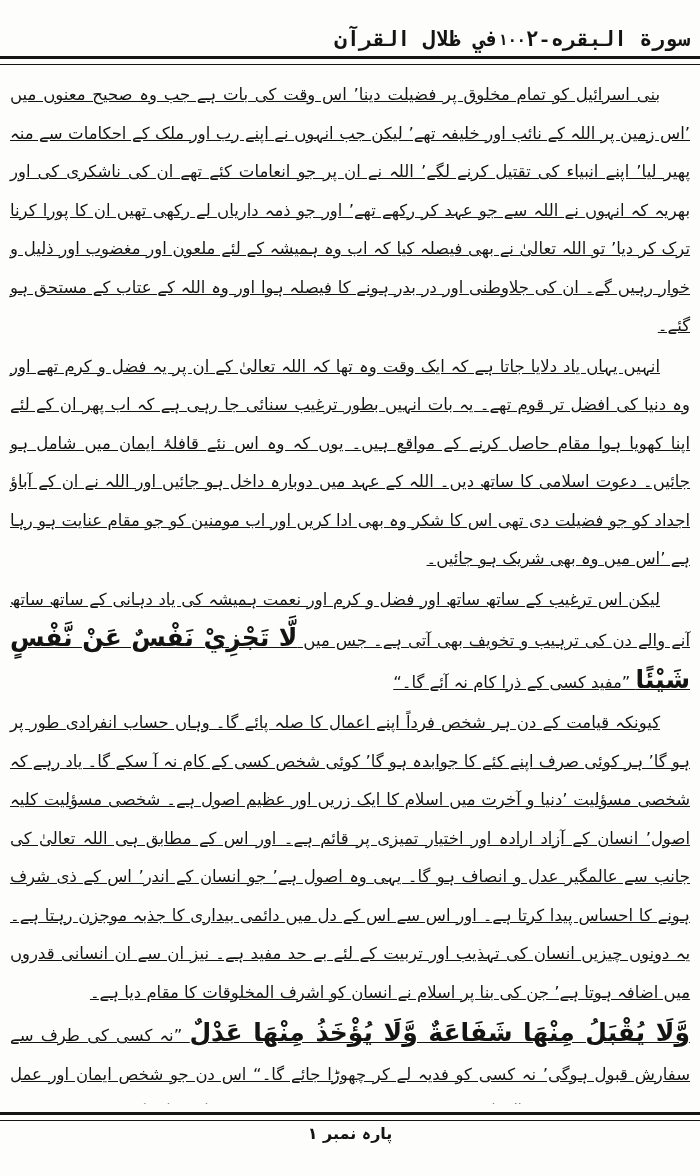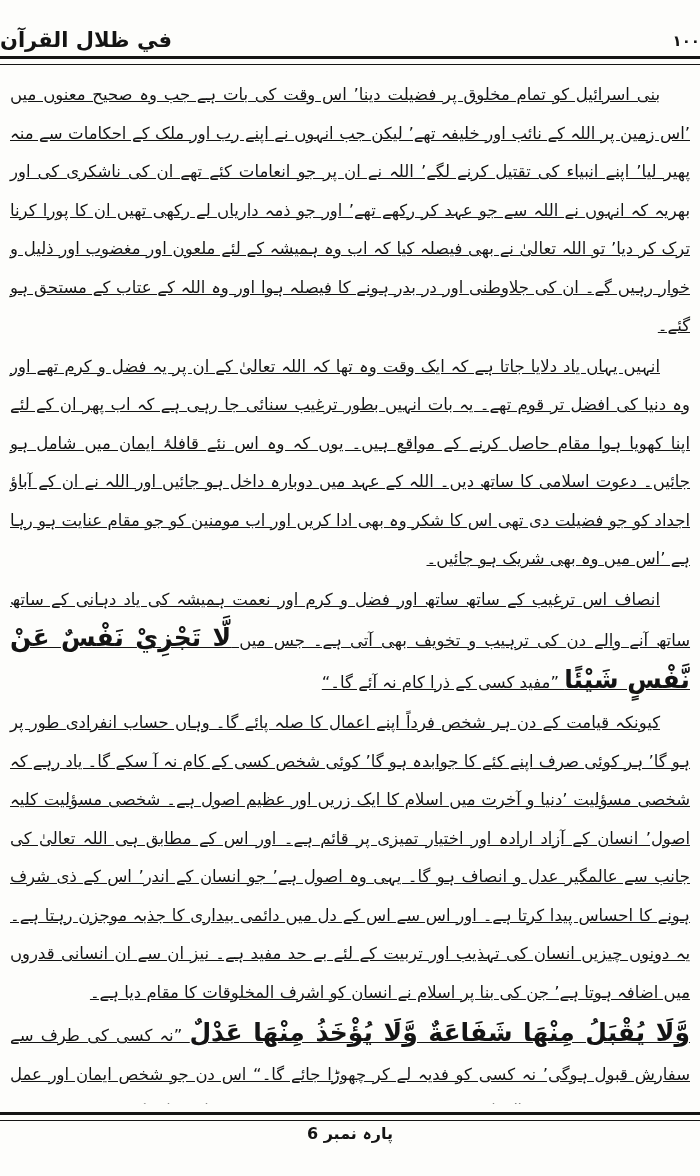--- a/index.html
+++ b/index.html
@@ -10,26 +10,27 @@
     background:#fdfdfb;
     color:#141414;
     font-family:"DejaVu Sans",sans-serif;
     overflow:hidden;
     box-sizing:border-box;
   }
   
   .header{
     position:absolute;top:8px;left:0;right:0;
     height:44px;
-    padding:0 0;
+    padding:0 10px;
     display:flex;
     flex-direction:row-reverse; 
     align-items:flex-end;
-    justify-content:space-between;
+    justify-content:flex-end;
     direction:rtl;
+    font-family:Liberation Mono, monospace;
   }
   .header .title{
     font-weight:bold;
     font-size:21px;
     letter-spacing:0.5px;
   }
   .header .pageno{
     font-size:15px;
     font-weight:bold;
     padding-bottom:2px;
@@ -73,31 +74,32 @@
   }
 </style>
 </head>
 <body>
 
 <div class="page">
 
   <div class="header">
     <span class="title">في ظلال القرآن</span>
     <span class="pageno">١٠٠</span>
+    <span class="title">سورة البقره-٢</span>
   </div>
 
   <div class="double-rule rule-top"></div>
 
   <div class="body-text">
       <p class="para indent"><span class="urdu">بنی اسرائیل کو تمام مخلوق پر فضیلت دینا’ اس وقت کی بات ہے جب وہ صحیح معنوں میں ’اس زمین پر اللہ کے نائب اور خلیفہ تھے’ لیکن جب انہوں نے اپنے رب اور ملک کے احکامات سے منہ پھیر لیا’ اپنے انبیاء کی تقتیل کرنے لگے’ اللہ نے ان پر جو انعامات کئے تھے ان کی ناشکری کی اور بھریہ کہ انہوں نے اللہ سے جو عہد کر رکھے تھے’ اور جو ذمہ داریاں لے رکھی تھیں ان کا پورا کرنا ترک کر دیا’ تو اللہ تعالیٰ نے بھی فیصلہ کیا کہ اب وہ ہمیشہ کے لئے ملعون اور مغضوب اور ذلیل و خوار رہیں گے۔ ان کی جلاوطنی اور در بدر ہونے کا فیصلہ ہوا اور وہ اللہ کے عتاب کے مستحق ہو گئے۔</span></p>
       <p class="para indent"><span class="urdu">انہیں یہاں یاد دلایا جاتا ہے کہ ایک وقت وہ تھا کہ اللہ تعالیٰ کے ان پر یہ فضل و کرم تھے اور وہ دنیا کی افضل تر قوم تھے۔ یہ بات انہیں بطور ترغیب سنائی جا رہی ہے کہ اب پھر ان کے لئے اپنا کھویا ہوا مقام حاصل کرنے کے مواقع ہیں۔ یوں کہ وہ اس نئے قافلۂ ایمان میں شامل ہو جائیں۔ دعوت اسلامی کا ساتھ دیں۔ اللہ کے عہد میں دوبارہ داخل ہو جائیں اور اللہ نے ان کے آباؤ اجداد کو جو فضیلت دی تھی اس کا شکر وہ بھی ادا کریں اور اب مومنین کو جو مقام عنایت ہو رہا ہے ’اس میں وہ بھی شریک ہو جائیں۔</span></p>
-      <p class="para indent"><span class="urdu">انصاف اس ترغیب کے ساتھ ساتھ اور فضل و کرم اور نعمت ہمیشہ کی یاد دہانی کے ساتھ ساتھ آنے والے دن کی ترہیب و تخویف بھی آتی ہے۔ جس میں </span><span class="arabic">لَّا تَجْزِيْ نَفْسٌ عَنْ نَّفْسٍ شَيْئًا</span><span class="urdu"> ”مفید کسی کے ذرا کام نہ آئے گا۔“</span></p>
+      <p class="para indent"><span class="urdu">لیکن اس ترغیب کے ساتھ ساتھ اور فضل و کرم اور نعمت ہمیشہ کی یاد دہانی کے ساتھ ساتھ آنے والے دن کی ترہیب و تخویف بھی آتی ہے۔ جس میں </span><span class="arabic">لَّا تَجْزِيْ نَفْسٌ عَنْ نَّفْسٍ شَيْئًا</span><span class="urdu"> ”مفید کسی کے ذرا کام نہ آئے گا۔“</span></p>
       <p class="para indent"><span class="urdu">کیونکہ قیامت کے دن ہر شخص فرداً اپنے اعمال کا صلہ پائے گا۔ وہاں حساب انفرادی طور پر ہو گا’ ہر کوئی صرف اپنے کئے کا جوابدہ ہو گا’ کوئی شخص کسی کے کام نہ آ سکے گا۔ یاد رہے کہ شخصی مسؤلیت ’دنیا و آخرت میں اسلام کا ایک زریں اور عظیم اصول ہے۔ شخصی مسؤلیت کلیہ اصول’ انسان کے آزاد ارادہ اور اختیار تمیزی پر قائم ہے۔ اور اس کے مطابق ہی اللہ تعالیٰ کی جانب سے عالمگیر عدل و انصاف ہو گا۔ یہی وہ اصول ہے’ جو انسان کے اندر’ اس کے ذی شرف ہونے کا احساس پیدا کرتا ہے۔ اور اس سے اس کے دل میں دائمی بیداری کا جذبہ موجزن رہتا ہے۔ یہ دونوں چیزیں انسان کی تہذیب اور تربیت کے لئے بے حد مفید ہے۔ نیز ان سے ان انسانی قدروں میں اضافہ ہوتا ہے’ جن کی بنا پر اسلام نے انسان کو اشرف المخلوقات کا مقام دیا ہے۔</span></p>
       <p class="para"><span class="arabic">وَّلَا يُقْبَلُ مِنْهَا شَفَاعَةٌ وَّلَا يُؤْخَذُ مِنْهَا عَدْلٌ</span><span class="urdu"> ”نہ کسی کی طرف سے سفارش قبول ہوگی’ نہ کسی کو فدیہ لے کر چھوڑا جائے گا۔“ اس دن جو شخص ایمان اور عمل صالح کا توشہ لے کر نہ آئے گا’ اس کے حق میں کوئی سفارش نہ ہوگی۔ گنہگار اور معصیت کی تلافی کے لئے کوئی فدیہ نہ لیا جائے گا۔ </span></p>
     </div>
 
   <div class="double-rule rule-bottom"></div>
 
   <div class="footer">
-    <span>پارہ نمبر 6</span>
+    <span>پارہ نمبر ۱</span>
   </div>
 
 </div>
 
 </body></html>

